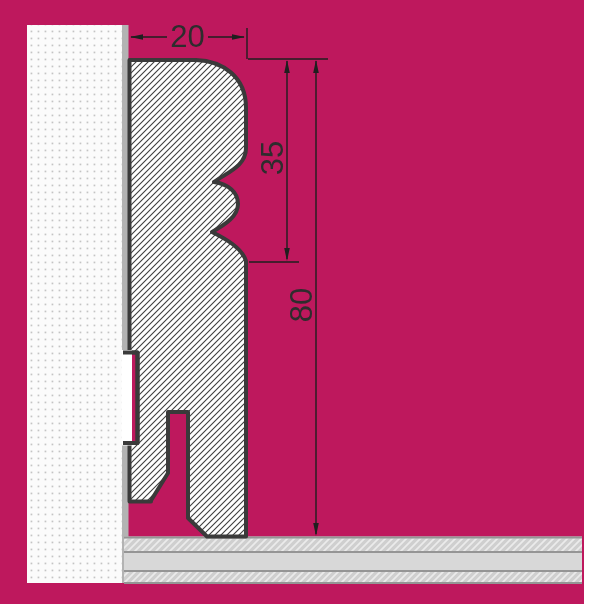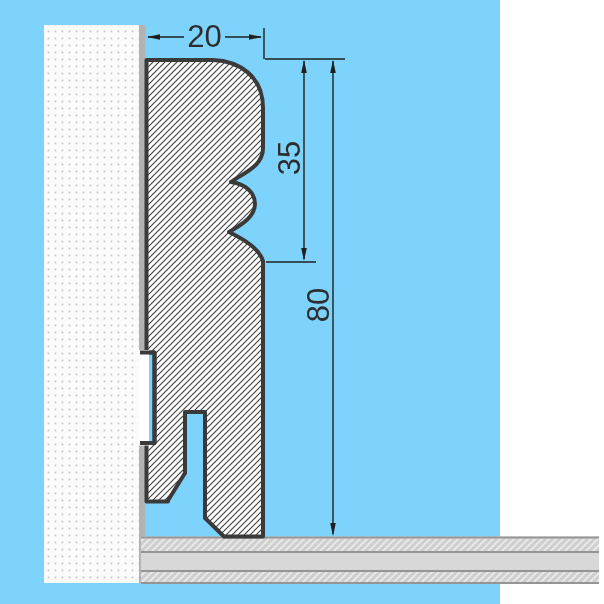--- a/index.html
+++ b/index.html
@@ -6,24 +6,23 @@
     margin: 0;
     padding: 0;
     background: #ffffff;
     width: 604px;
     height: 604px;
     overflow: hidden;
     font-family: "Liberation Sans", sans-serif;
   }
   #stage {
     position: relative;
-    width: 483px;
+    width: 584px;
     height: 604px;
-    background: #7dd3fc;
-    padding-left: 17px;
+    background: #be185d;
   }
   svg { display: block; }
   text {
     font-family: "Liberation Sans", "DejaVu Sans", sans-serif;
     font-size: 31px;
     fill: #2d2d2d;
   }
 </style>
 </head>
 <body>

